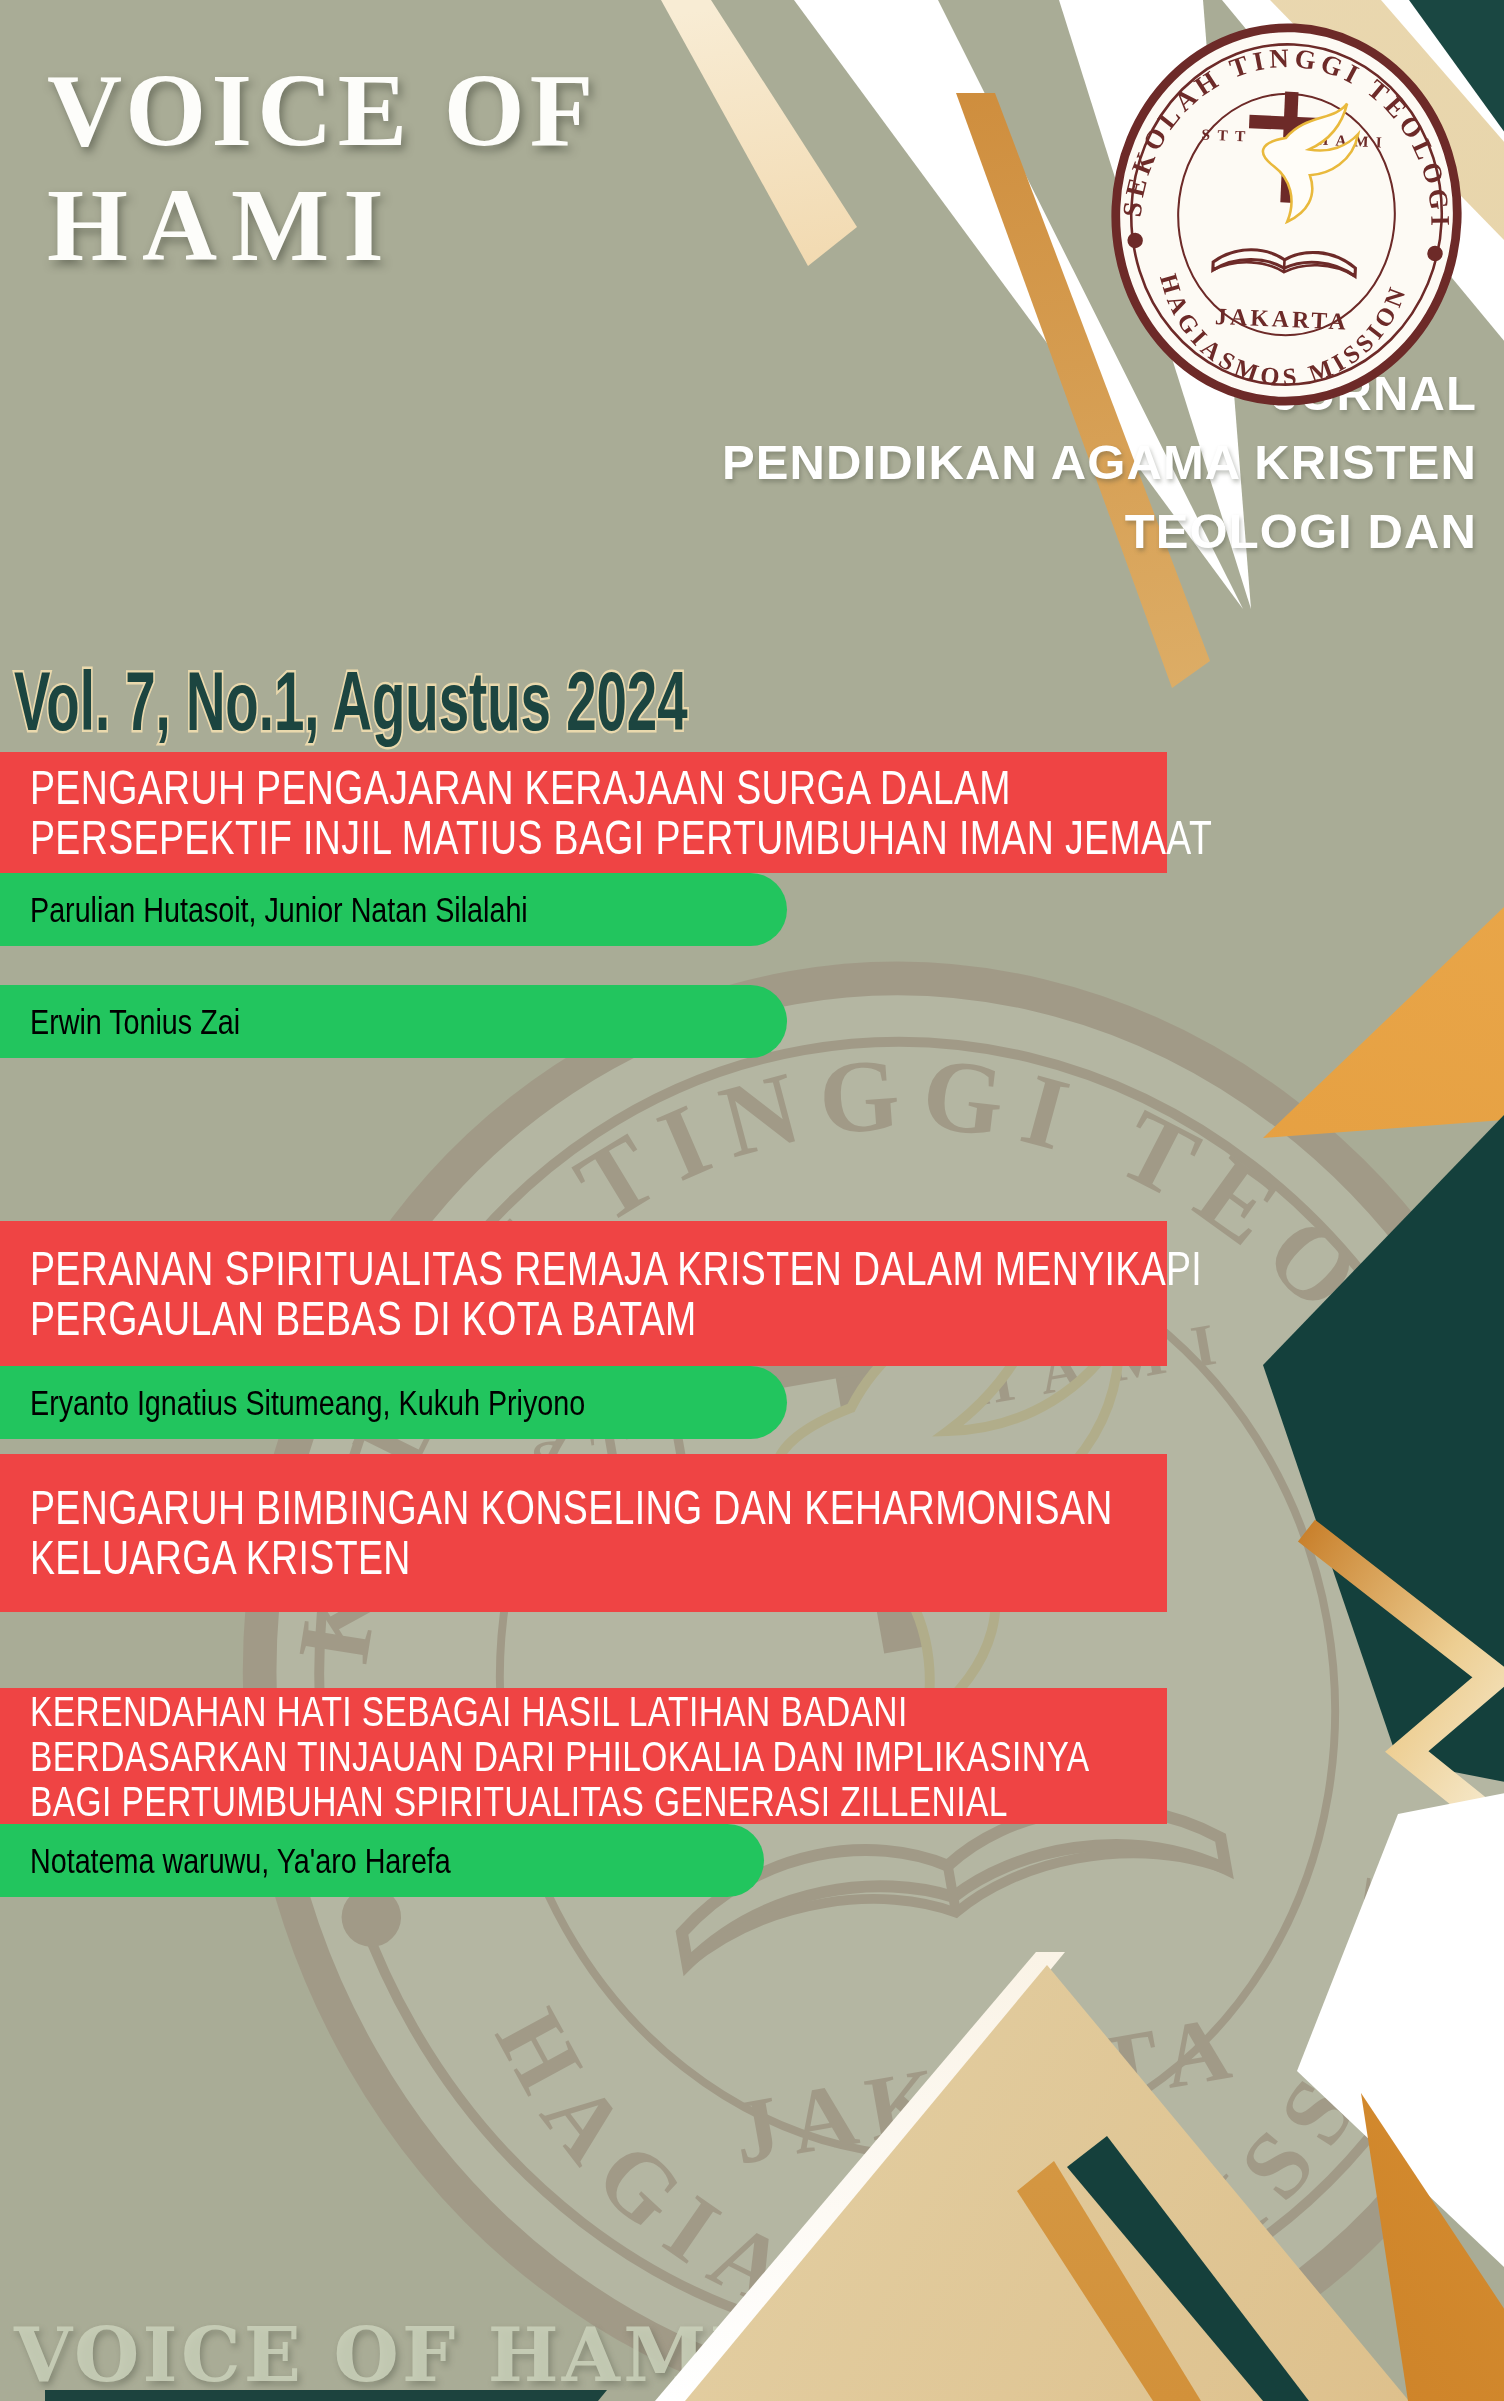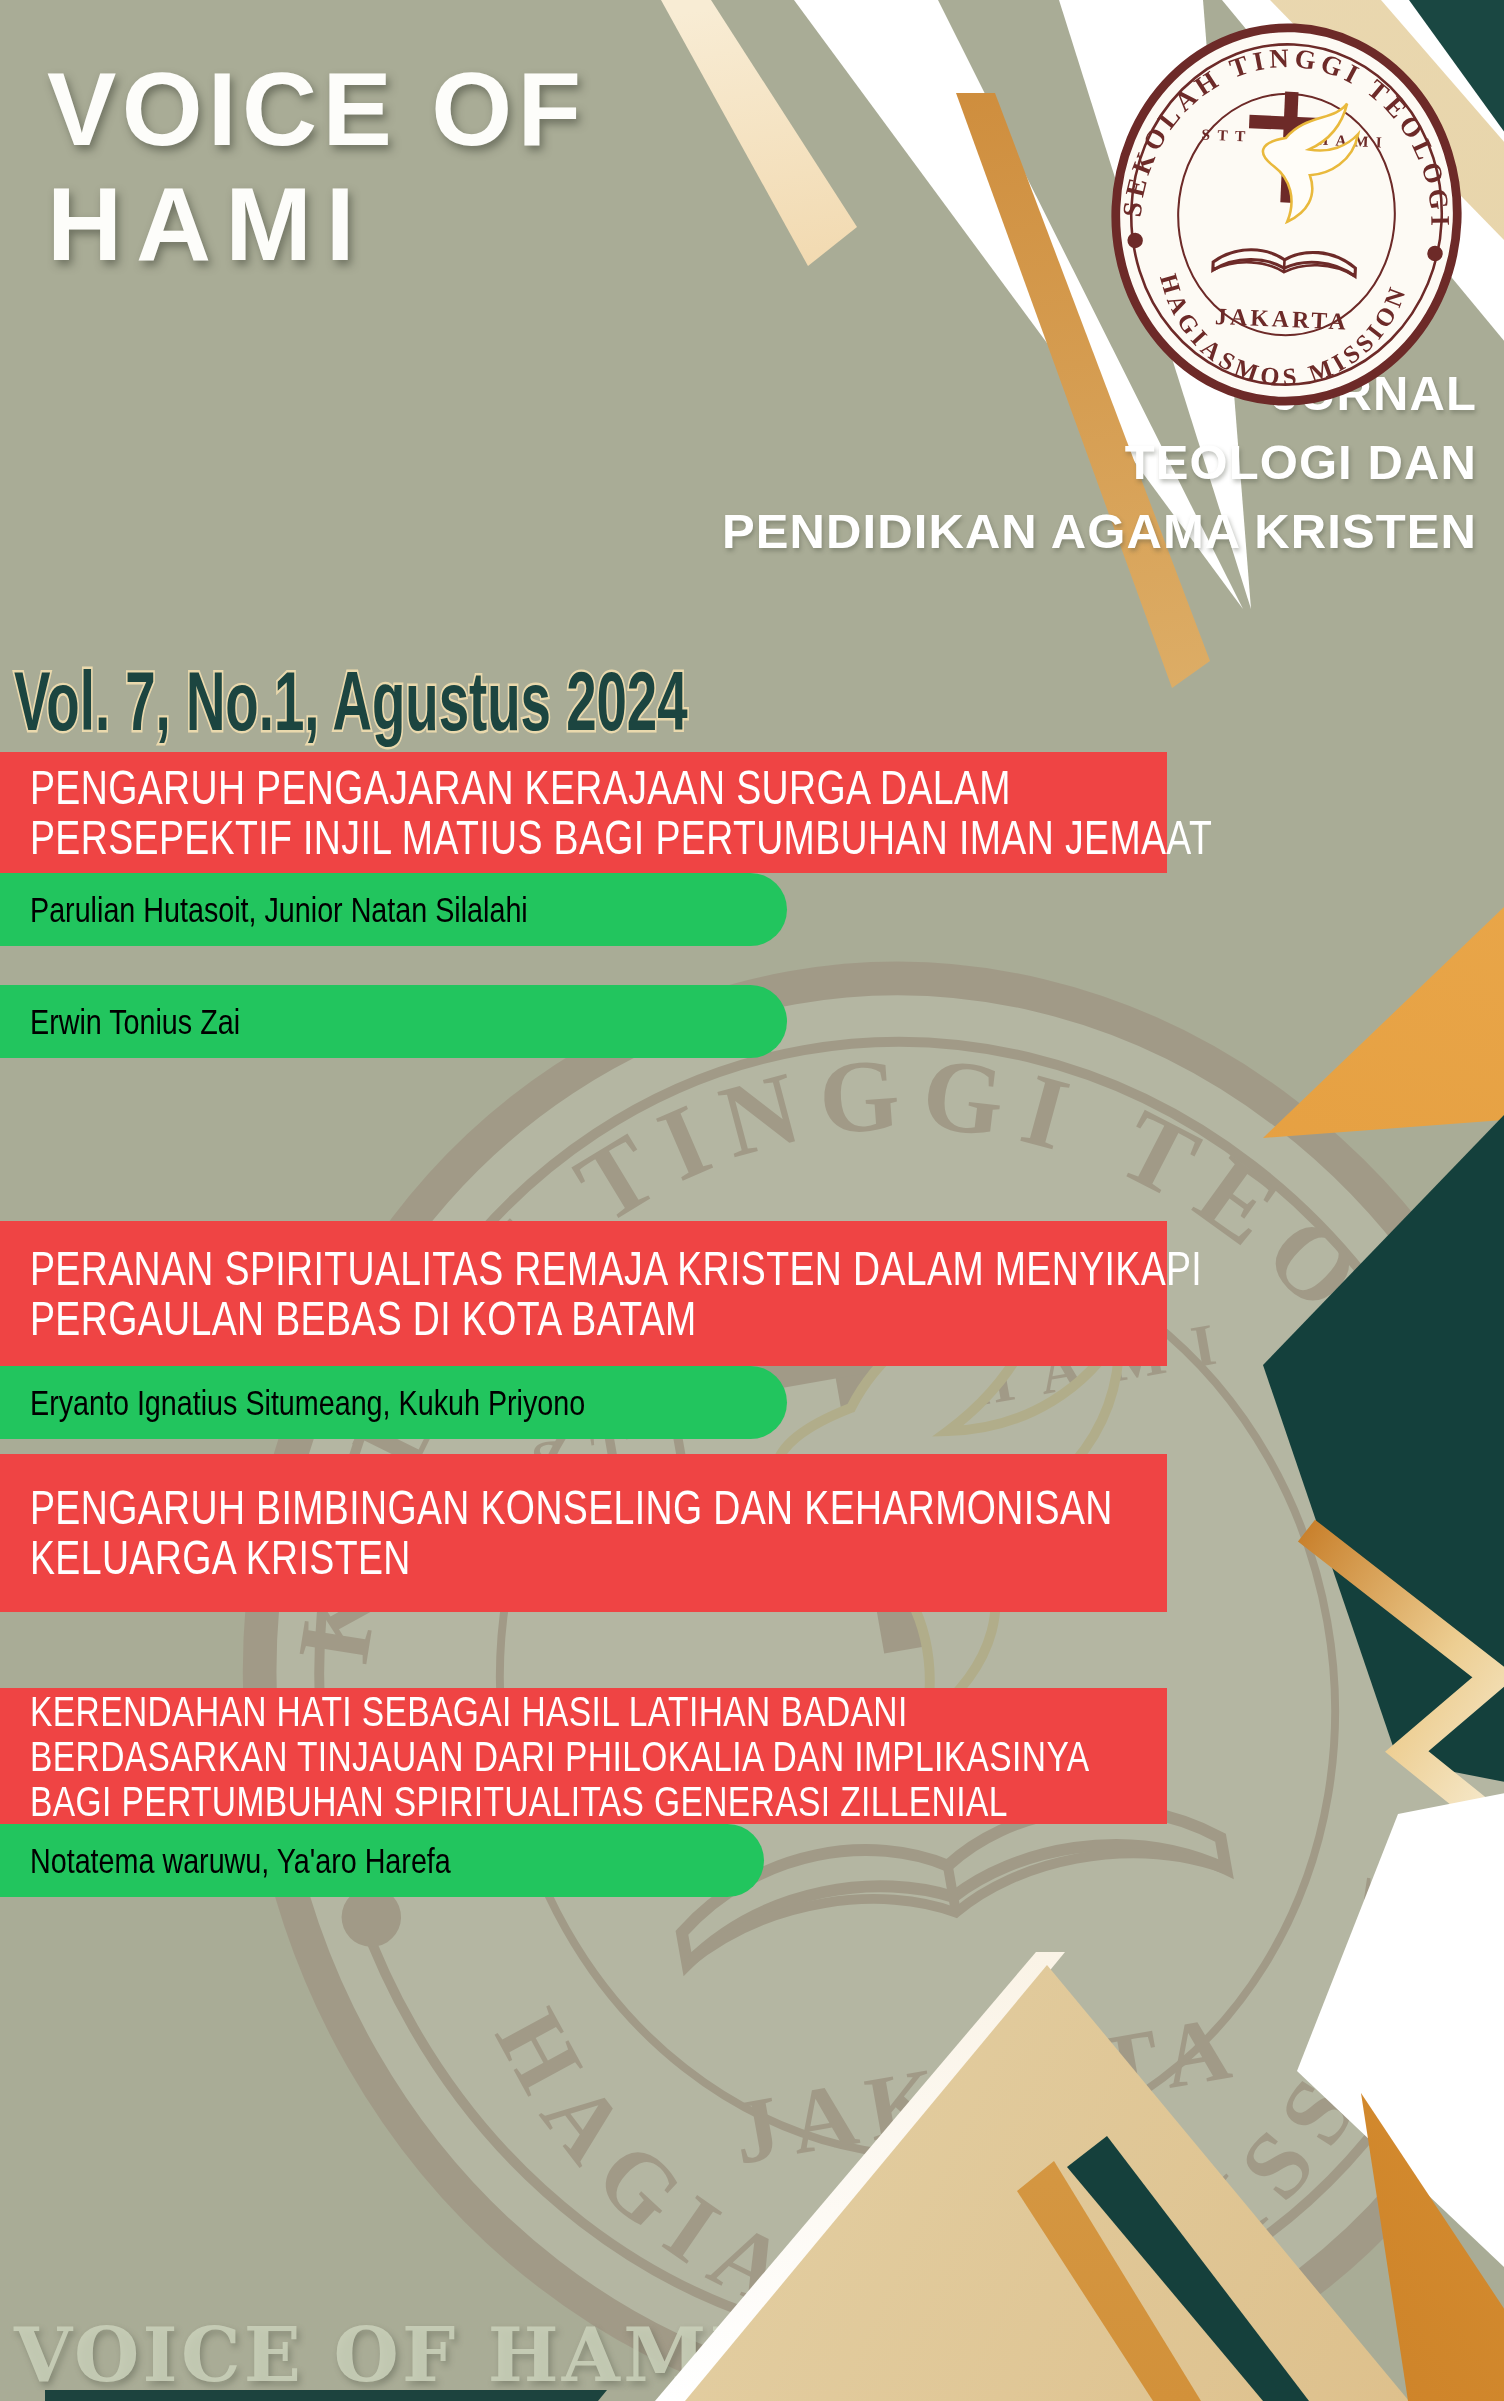--- a/index.html
+++ b/index.html
@@ -40,21 +40,21 @@
      background:#1c433e;}
   .chev{position:absolute;inset:0;z-index:3;pointer-events:none;}
 
   
   .watermark{position:absolute;left:224px;top:939px;width:1387px;height:1510px;z-index:1;
      opacity:.13;transform:rotate(-10deg);pointer-events:none;}
   .watermark svg{width:100%;height:100%;}
 
   
   .masthead{position:absolute;left:47px;top:52px;z-index:5;color:#fdfdfa;
-     font-family:Liberation Sans, sans-serif;font-weight:700;font-size:104px;line-height:115px;
+     font-family:Liberation Serif, serif;font-weight:700;font-size:104px;line-height:115px;
      letter-spacing:5.3px;text-shadow:3.2px 5.3px 8.5px rgba(55,60,48,.5);}
   .masthead .m2{letter-spacing:14px;}
   .subtitle{position:absolute;right:28px;top:359px;z-index:5;text-align:right;color:#fff;
      font-weight:700;font-size:49px;line-height:69px;letter-spacing:1.1px;
      text-shadow:1.6px 2.7px 4.3px rgba(70,75,60,.35);}
   .edition{position:absolute;left:14px;top:656px;z-index:5;font-size:84px;line-height:91px;
      font-weight:700;color:#1c4540;-webkit-text-stroke:4.8px #ead9ad;paint-order:stroke fill;
      transform:scaleX(.65);transform-origin:left top;white-space:nowrap;}
 
   
@@ -131,22 +131,22 @@
   <div class="deco d-orange-tri-br"></div>
   <div class="deco d-teal-sliver-bottom"></div>
 
   <div class="masthead">
     <div class="m1">VOICE OF</div>
     <div class="m2">HAMI</div>
   </div>
 
   <div class="subtitle">
     <div>JURNAL</div>
+    <div>PENDIDIKAN AGAMA KRISTEN</div>
     <div>TEOLOGI DAN</div>
-    <div>PENDIDIKAN AGAMA KRISTEN</div>
   </div>
 
   <div class="edition">Vol. 7, No.1, Agustus 2024</div>
 
   <div id="articles">
   <div class="article">
     <div class="bar">
           <div class="tl">PENGARUH PENGAJARAN KERAJAAN SURGA DALAM</div>
           <div class="tl">PERSEPEKTIF INJIL MATIUS BAGI PERTUMBUHAN IMAN JEMAAT</div>
         </div>

